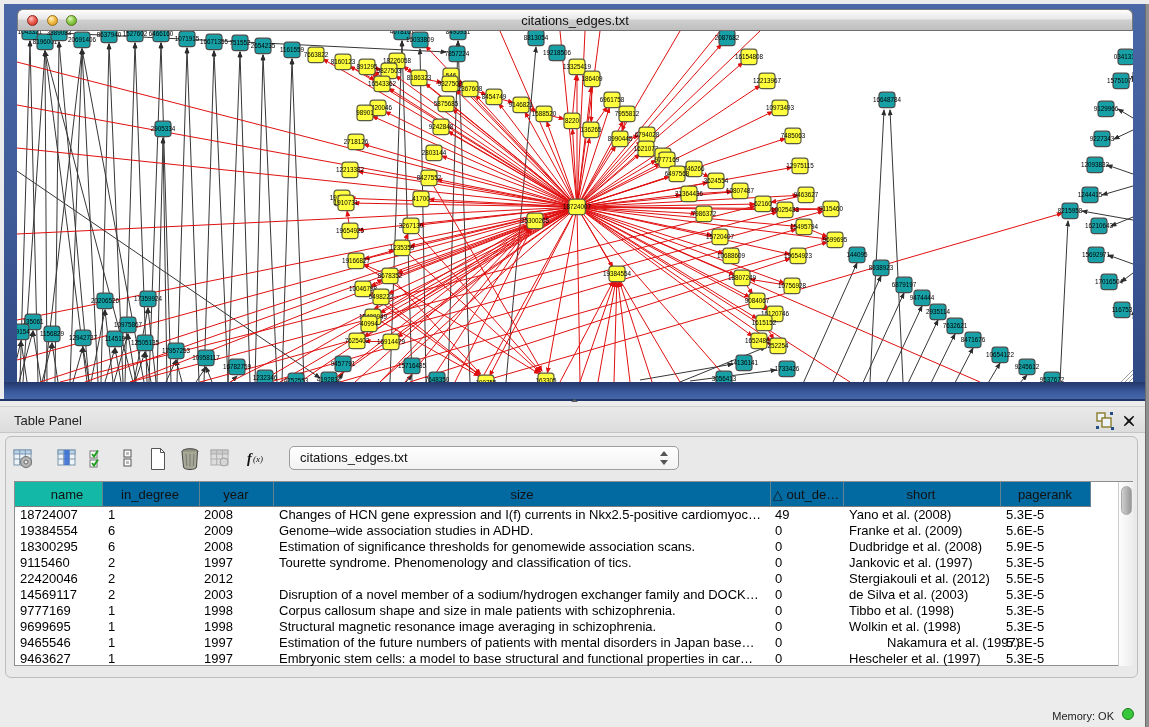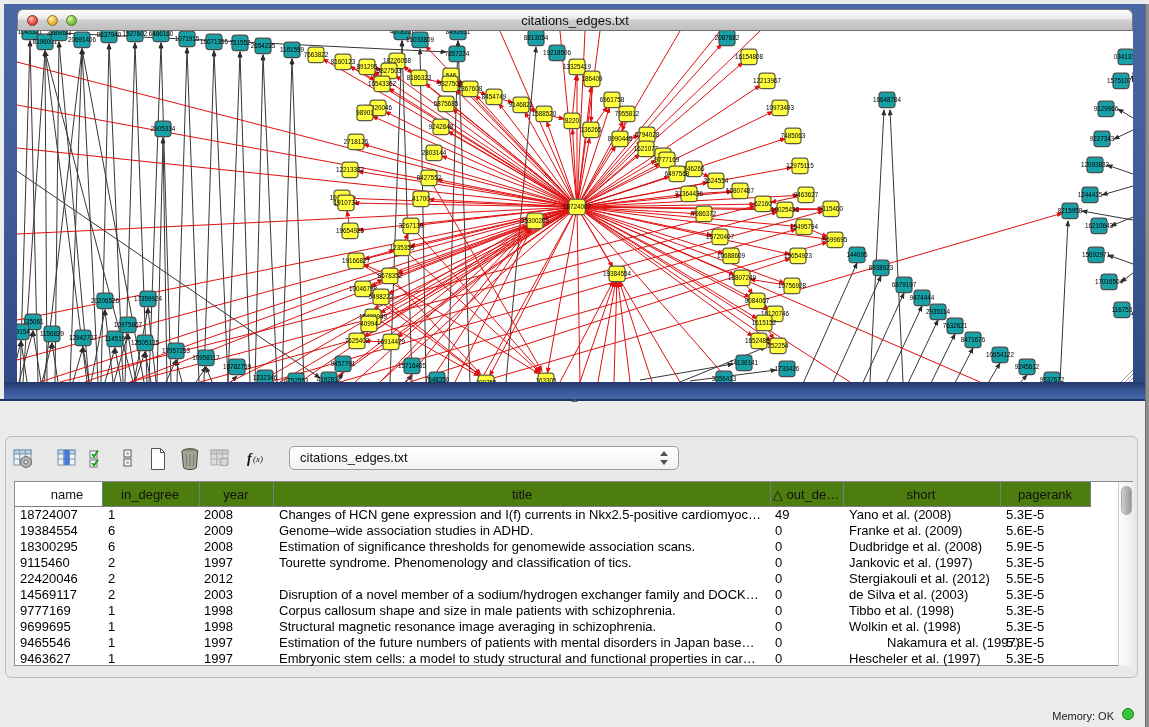--- a/index.html
+++ b/index.html
@@ -13,22 +13,22 @@
 #canvas{position:absolute;left:13px;top:27px;width:1116px;height:351px;background:#fff;overflow:hidden}
 #rightbar{position:absolute;right:0;top:4px;width:4px;height:723px;background:#8f8f8f;border-left:1px solid #6c6c6c}
 #bband{position:absolute;left:4px;top:382px;width:1141px;height:17px;background:linear-gradient(180deg,#24386b 0%,#3a5a9d 60%,#4568a8 100%)}
 #bluetop{position:absolute;left:0;top:399px;width:1146px;height:2px;background:#1b3569}
 #tpanel{position:absolute;left:0;top:402px;width:1145px;height:325px;background:#ececec}
 #tphead{position:absolute;left:0;top:4px;width:100%;height:27px;background:linear-gradient(180deg,#e9e9e9,#dddddd);border-top:1px solid #cfcfcf;border-bottom:1px solid #c6c6c6}
 #tphead .t{position:absolute;left:14px;top:6px;font-size:13px;color:#222}
 #container{position:absolute;left:5px;top:34px;width:1133px;height:242px;background:#e9e9e9;border:1px solid #bdbdbd;border-radius:6px}
 #ddown{position:absolute;left:289px;top:44px;width:390px;height:24px;background:linear-gradient(180deg,#fff,#f2f2f2);border:1px solid #9d9d9d;border-radius:5px;font-size:13px;color:#111;line-height:22px;padding-left:10px}
 #tbox{position:absolute;left:14px;top:79px;width:1119px;height:185px;background:#fff;border:1px solid #8e8e8e}
-#hgray{position:absolute;left:15px;top:80px;width:87px;height:25px;background:#ffffff;border-bottom:1px solid #7c7c7c}
-#thead{position:absolute;left:102px;top:80px;width:989px;height:25px;background:#4d7c0f;border-bottom:1px solid #7c7c7c}
+#hgray{position:absolute;left:15px;top:80px;width:87px;height:25px;background:#14b8a6;border-bottom:1px solid #7c7c7c}
+#thead{position:absolute;left:102px;top:80px;width:989px;height:25px;background:#0369a1;border-bottom:1px solid #7c7c7c}
 #thead span,#hgray span{position:absolute;top:5px;font-size:13px;color:#111;transform:translateX(-50%)}
 .hsep{position:absolute;top:80px;width:1px;height:25px;background:#64828f}
 .tr{position:absolute;left:0;height:16px;width:1118px;font-size:13px;color:#000}
 .tr span{position:absolute;top:1px;white-space:nowrap}
 #vsb{position:absolute;left:1118px;top:80px;width:16px;height:184px;background:linear-gradient(90deg,#fdfdfd,#ececec);border-left:1px solid #cccccc}
 #vthumb{position:absolute;left:1121px;top:84px;width:11px;height:29px;background:linear-gradient(90deg,#cfcfcf,#989898);border-radius:5.5px;border:1px solid #aaa}
 #tabs{position:absolute;left:431px;top:271px;height:19px;border:1px solid #9a9a9a;border-radius:4px;background:linear-gradient(180deg,#fdfdfd,#e9e9e9);font-size:12.5px;color:#222}
 #tabs .seg{float:left;height:17px;line-height:17px;padding:0 14px;border-right:1px solid #9a9a9a}
 #tabs .sel{background:linear-gradient(180deg,#8d8d8d,#787878);color:#fff;border-radius:3px 0 0 3px}
 #mem{position:absolute;right:31px;top:308px;font-size:11px;color:#222}
@@ -616,20 +616,33 @@
           </g>
         </svg>
       </div>
   </div>
   <div id="bband"></div>
     <div id="bluetop"></div>
     <svg width="12" height="10" style="position:absolute;left:571px;top:399px" viewBox="0 0 12 10">
       <path d="M2,9 L2,3 L0,3 L3.5,0 L7,3 L5,3 L5,6 Q8,7.5 11,5.5 L11,8 Q6,10.5 2,9 z" fill="#5f5f5f"></path>
     </svg>
   <div id="tpanel">
+    <div id="tphead">
+        <span class="t">Table Panel</span>
+      <svg width="26" height="26" style="position:absolute;right:27px;top:1px" viewBox="0 0 26 26">
+          <rect x="5" y="5" width="8" height="8" fill="#eef4fa" stroke="#8a7b2a" stroke-width="1.4"></rect>
+          <rect x="10" y="10" width="9" height="9" fill="#eef4fa" stroke="#8a7b2a" stroke-width="1.4"></rect>
+          <rect x="18" y="4" width="3" height="3" fill="#234d85"></rect>
+          <rect x="4" y="18" width="3" height="3" fill="#234d85"></rect>
+          <rect x="19" y="19" width="3" height="3" fill="#234d85"></rect>
+        </svg>
+      <svg width="12" height="12" style="position:absolute;right:10px;top:8px" viewBox="0 0 14 14">
+          <path d="M2,1 L7,5.2 L12,1 L13,2 L8.6,7 L13,12 L12,13 L7,8.8 L2,13 L1,12 L5.4,7 L1,2 z" fill="#111"></path>
+        </svg>
+    </div>
     <div id="container"></div>
     <svg width="270" height="26" viewBox="0 0 270 26" style="position:absolute;left:13px;top:44px">
         <g transform="translate(0,0)">
           <rect x="1" y="4" width="17" height="15" fill="#eef3f8" stroke="#7a95ad"></rect>
           <rect x="1" y="4" width="17" height="4" fill="#b9d2e8" stroke="#7a95ad"></rect>
           <line x1="6.7" y1="4" x2="6.7" y2="19" stroke="#7a95ad"></line>
           <line x1="12.3" y1="4" x2="12.3" y2="19" stroke="#7a95ad"></line>
           <line x1="1" y1="13" x2="18" y2="13" stroke="#7a95ad"></line>
           <circle cx="13" cy="16" r="5.5" fill="#b5b5b5" stroke="#6e6e6e"></circle>
           <circle cx="13" cy="16" r="2" fill="#e8e8e8" stroke="#6e6e6e"></circle>
@@ -680,21 +693,21 @@
           <path d="M5,1 L9,6 L1,6 z" fill="#555"></path>
           <path d="M5,15 L9,10 L1,10 z" fill="#555"></path>
         </svg></div>
     <div id="tbox"></div>
     <div id="hgray">
         <span style="left:52px">name</span>
       </div>
     <div id="thead">
         <span style="left:48px">in_degree</span>
         <span style="left:134px">year</span>
-        <span style="left:420px">title</span>
+        <span style="left:420px">size</span>
         <span style="left:704px">△ out_de…</span>
         <span style="left:819px">short</span>
         <span style="left:943px">pagerank</span>
       </div>
     <div class="hsep" style="left:102px"></div>
       <div class="hsep" style="left:199px"></div>
       <div class="hsep" style="left:273px"></div>
       <div class="hsep" style="left:770px"></div>
       <div class="hsep" style="left:843px"></div>
       <div class="hsep" style="left:1000px"></div>
@@ -776,21 +789,21 @@
         <span style="left:204px">1997</span>
         <span style="left:279px">Estimation of the future numbers of patients with mental disorders in Japan base…</span>
         <span style="left:775px">0</span>
         <span style="left:887px">Nakamura et al. (1997)</span>
         <span style="left:1006px">5.3E-5</span>
       </div>
       <div class="tr" style="top:248px">
         <span style="left:20px">9463627</span>
         <span style="left:108px">1</span>
         <span style="left:204px">1997</span>
-        <span style="left:279px">Embryonic stem cells: a model to study structural and functional properties in car…</span>
+        <span style="left:279px">Embryonic stem cells: a model to base structural and functional properties in car…</span>
         <span style="left:775px">0</span>
         <span style="left:849px">Hescheler et al. (1997)</span>
         <span style="left:1006px">5.3E-5</span>
       </div>
     <div id="vsb"></div>
       <div id="vthumb"></div>
     <div id="mem">Memory: OK</div>
       <div id="memdot"></div>
   </div>
   <div id="rightbar"></div>

